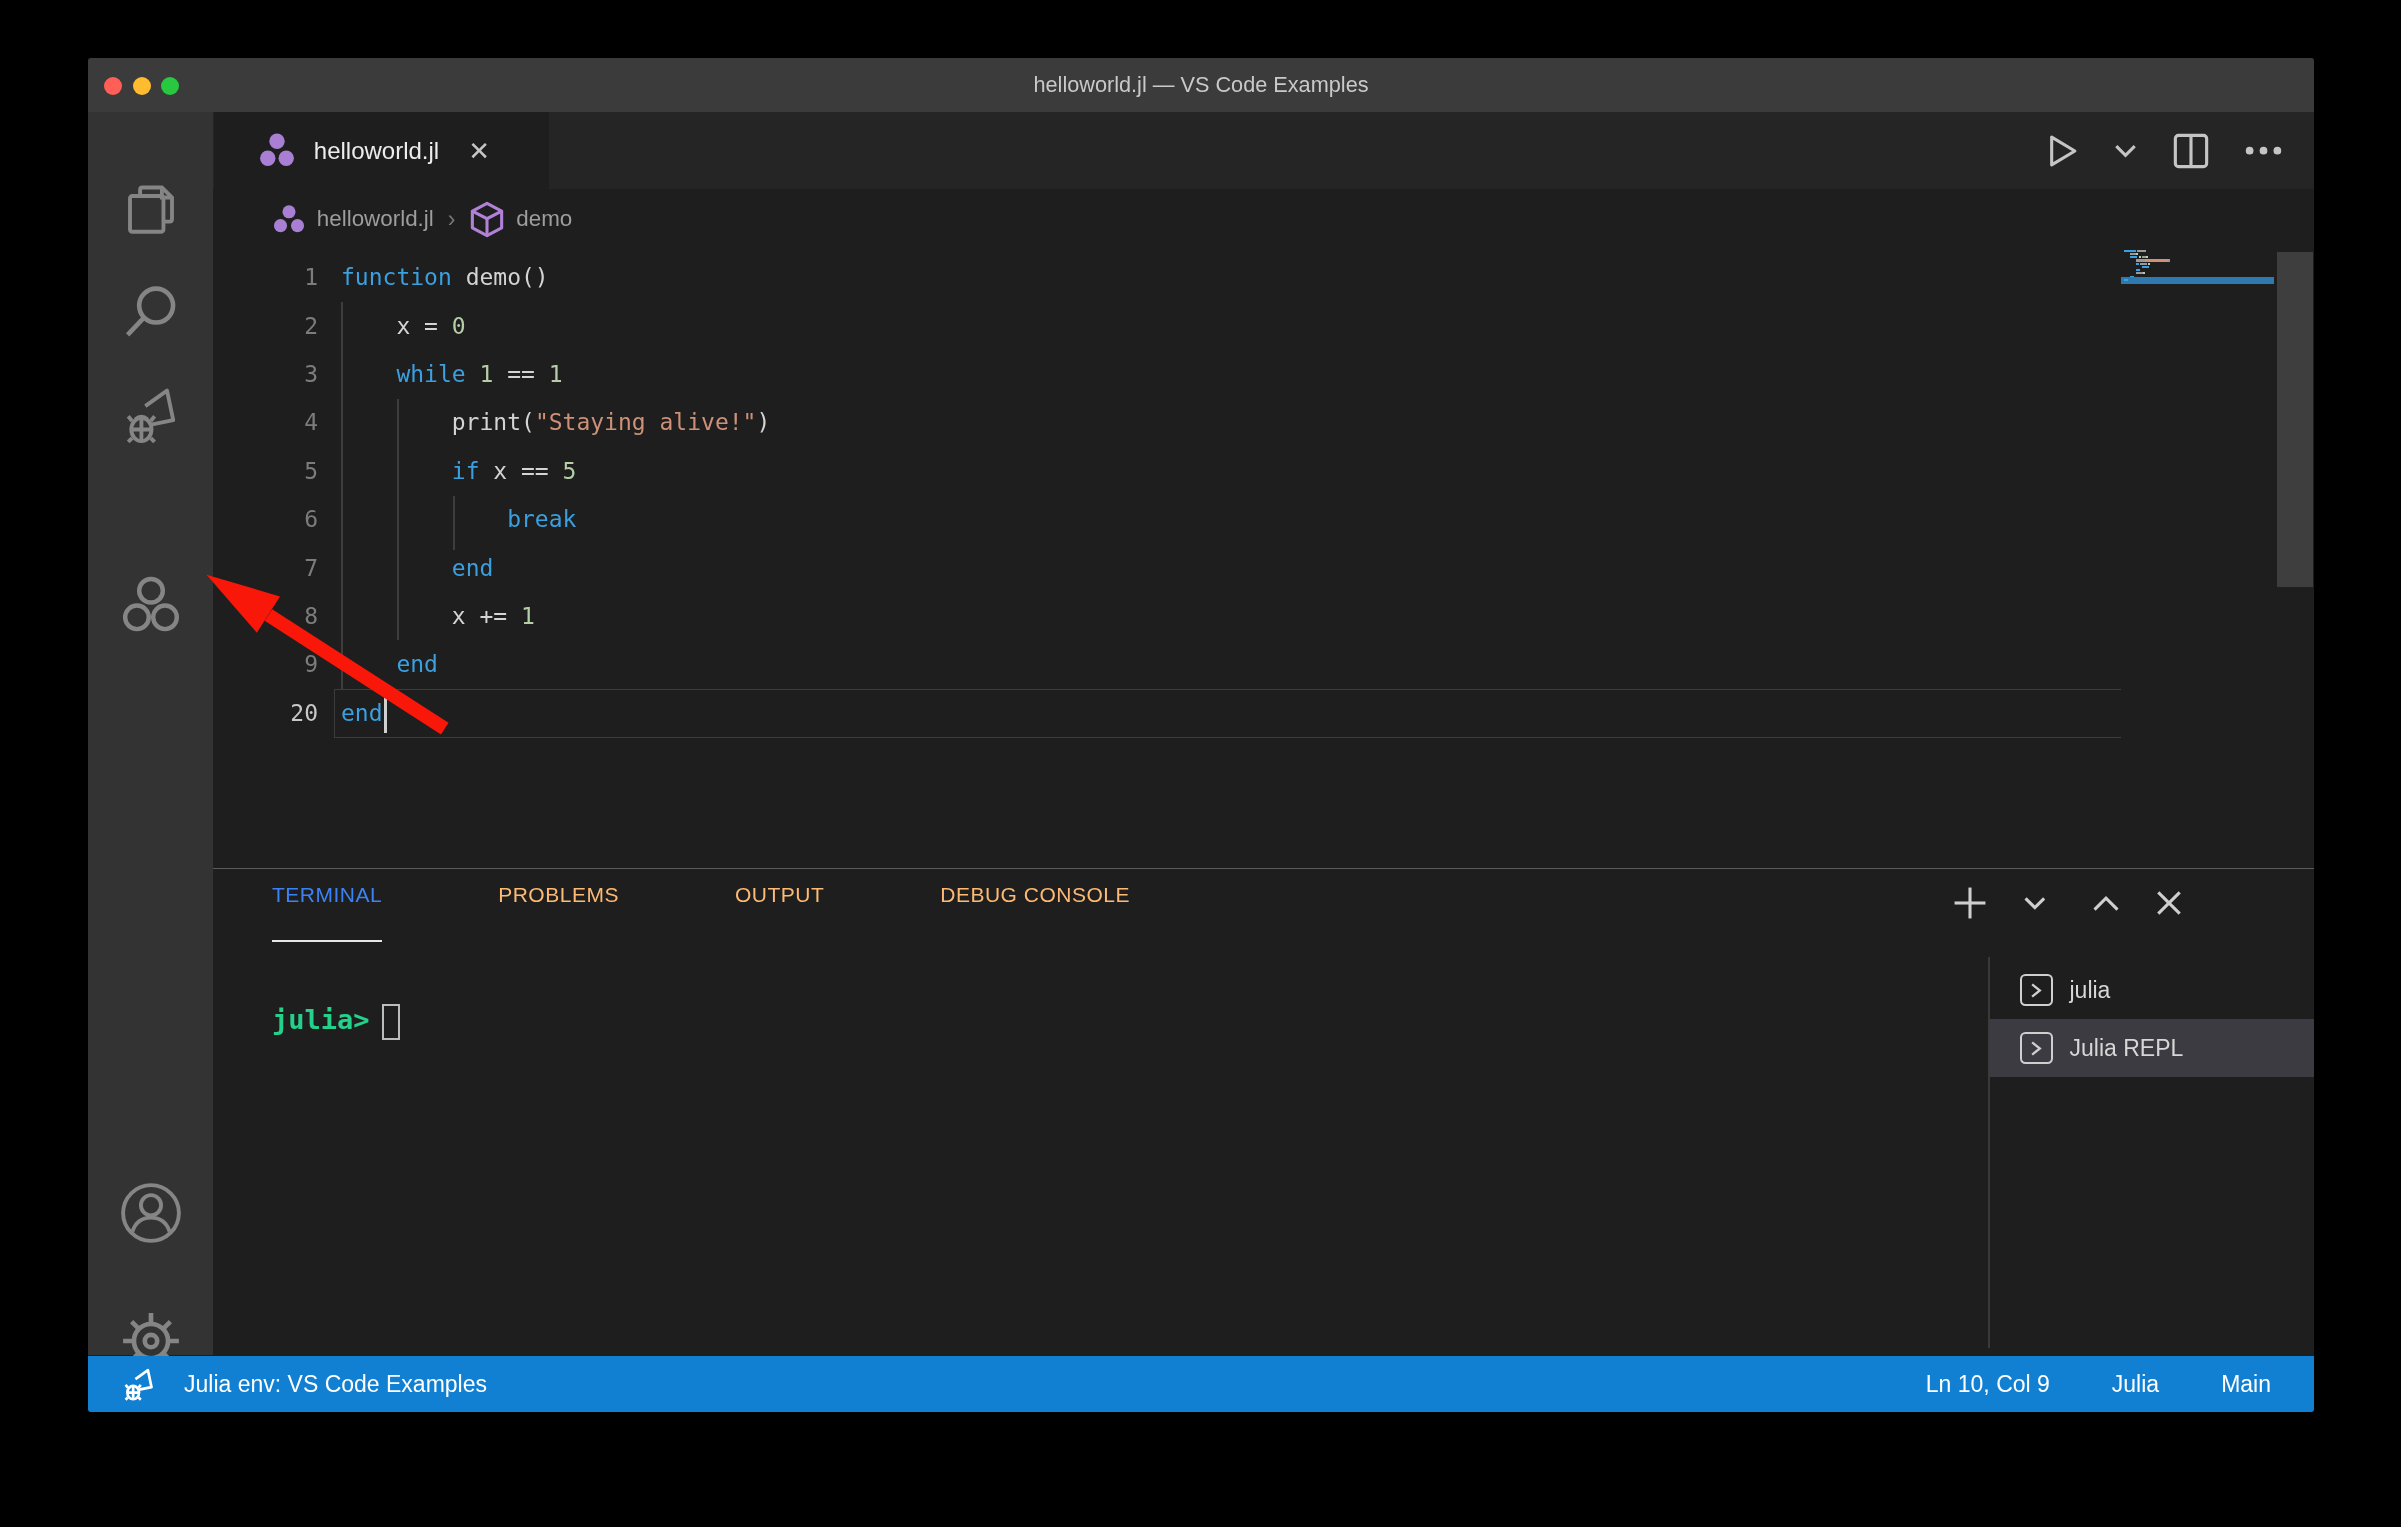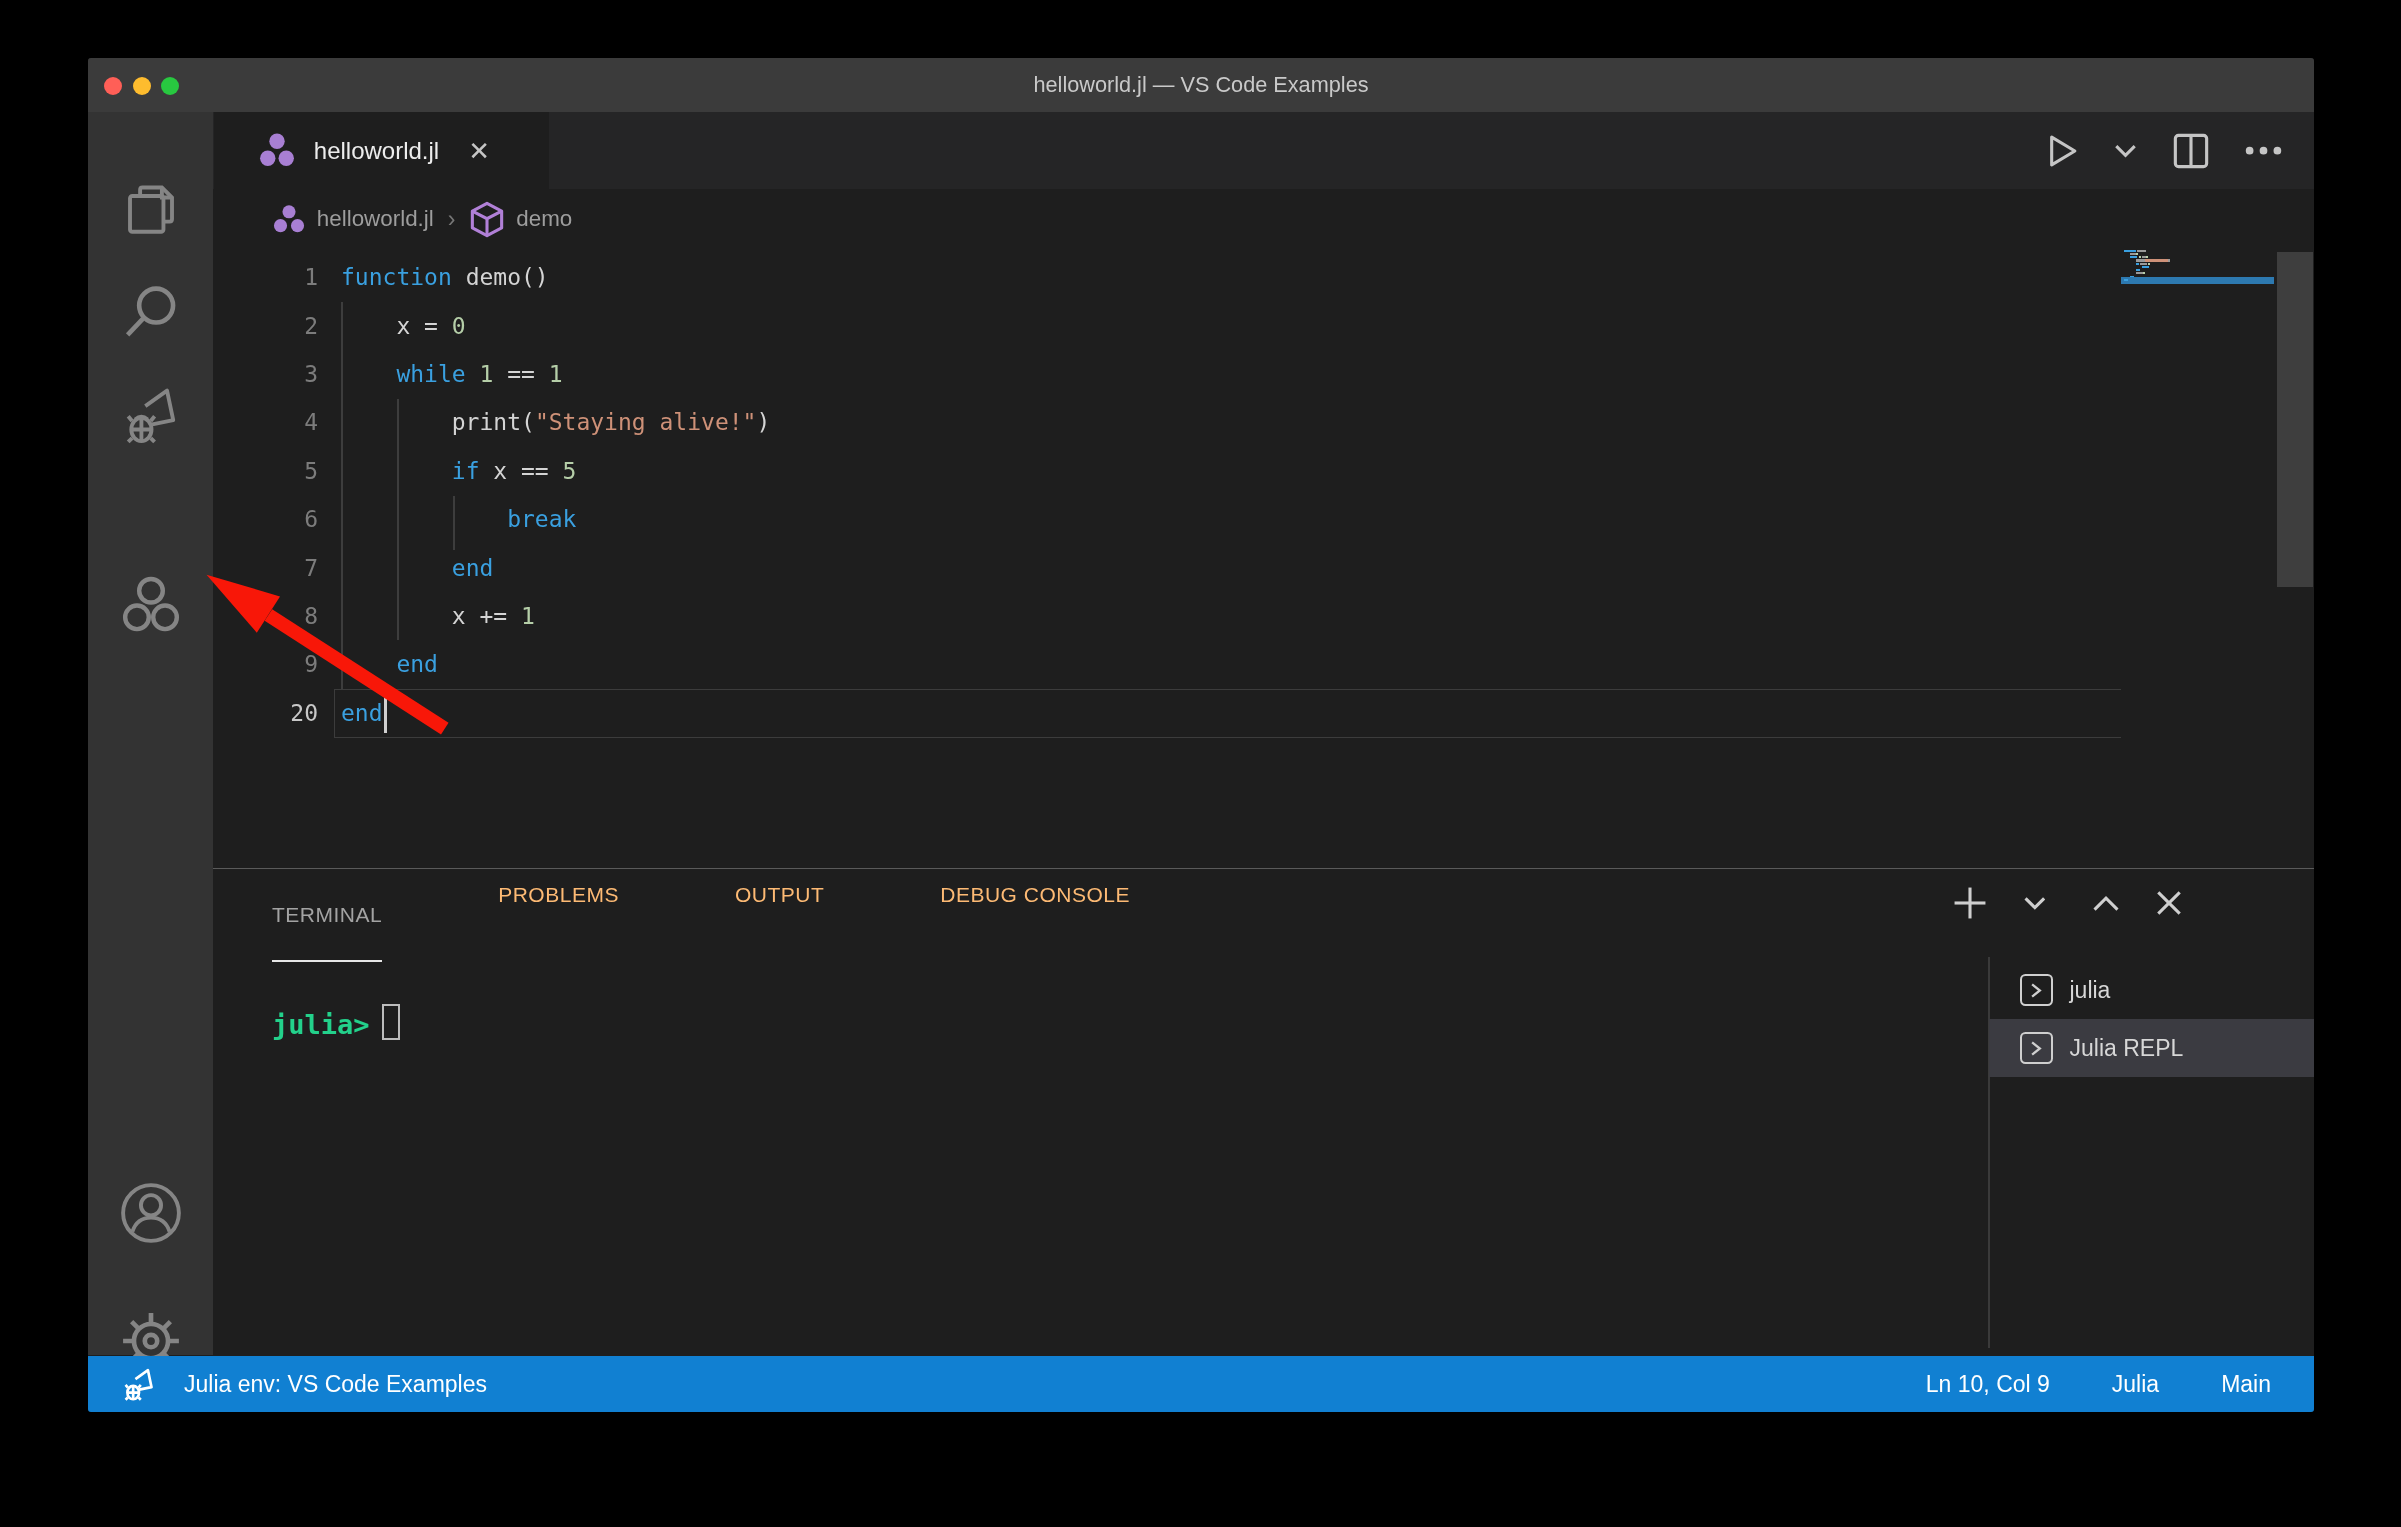--- a/index.html
+++ b/index.html
@@ -56,23 +56,23 @@
   .minimap { position:absolute; left:1908px; top:0; width:153px; height:620px; }
   .mm-band { position:absolute; left:0; width:153px; height:7px; background:#2d79b0; }
   .mm-line { position:absolute; height:2.3px; }
   .scroll-slider { position:absolute; left:2064px; top:3.9px; width:36px; height:335px; background:#3e3e3e; }
 
   
   .panel { position:absolute; left:125px; top:810px; right:0; height:487px; background:#1e1e1e;
            border-top:1.5px solid #5a5a5a; }
   .ptabs { position:absolute; left:59px; top:14px; display:flex; gap:116px; }
   .ptab { font-size:21px; letter-spacing:0.5px; color:#fdba74; padding-bottom:32.5px; }
-  .ptab.active { color:#a3a3a3; border-bottom:2.3px solid #e7e7e7;margin-top:20px; }
+  .ptab.active { color:#3b82f6; border-bottom:2.3px solid #e7e7e7; }
   .panel-actions { position:absolute; right:132px; top:17px; display:flex; align-items:center; gap:37px; }
-  .term-line { position:absolute; left:59px; top:135px; display:flex; align-items:flex-end;
+  .term-line { position:absolute; left:59px; top:135px; display:flex; align-items:flex-start;
                font-family:"DejaVu Sans Mono", monospace; font-size:27px; }
   .term-prompt { color:#23d18b; font-weight:bold; }
   .term-cursor { width:18px; height:36px; border:2.3px solid #bcbcbc; margin-left:12.4px; }
   .term-sep { position:absolute; left:1775px; top:88px; width:1.5px; height:391px; background:#3a3a3a; }
   .term-list { position:absolute; left:1776px; top:92px; right:0; }
   .term-row { height:58px; display:flex; align-items:center; padding-left:31px; gap:17px;
               color:#d7d7d7; font-size:23px; }
   .term-row.sel { background:#3b3b41; }
   .term-ico { width:32.5px; height:32.5px; border:2.3px solid #cfcfcf; border-radius:5.4px;
               display:flex; align-items:center; justify-content:center; }

